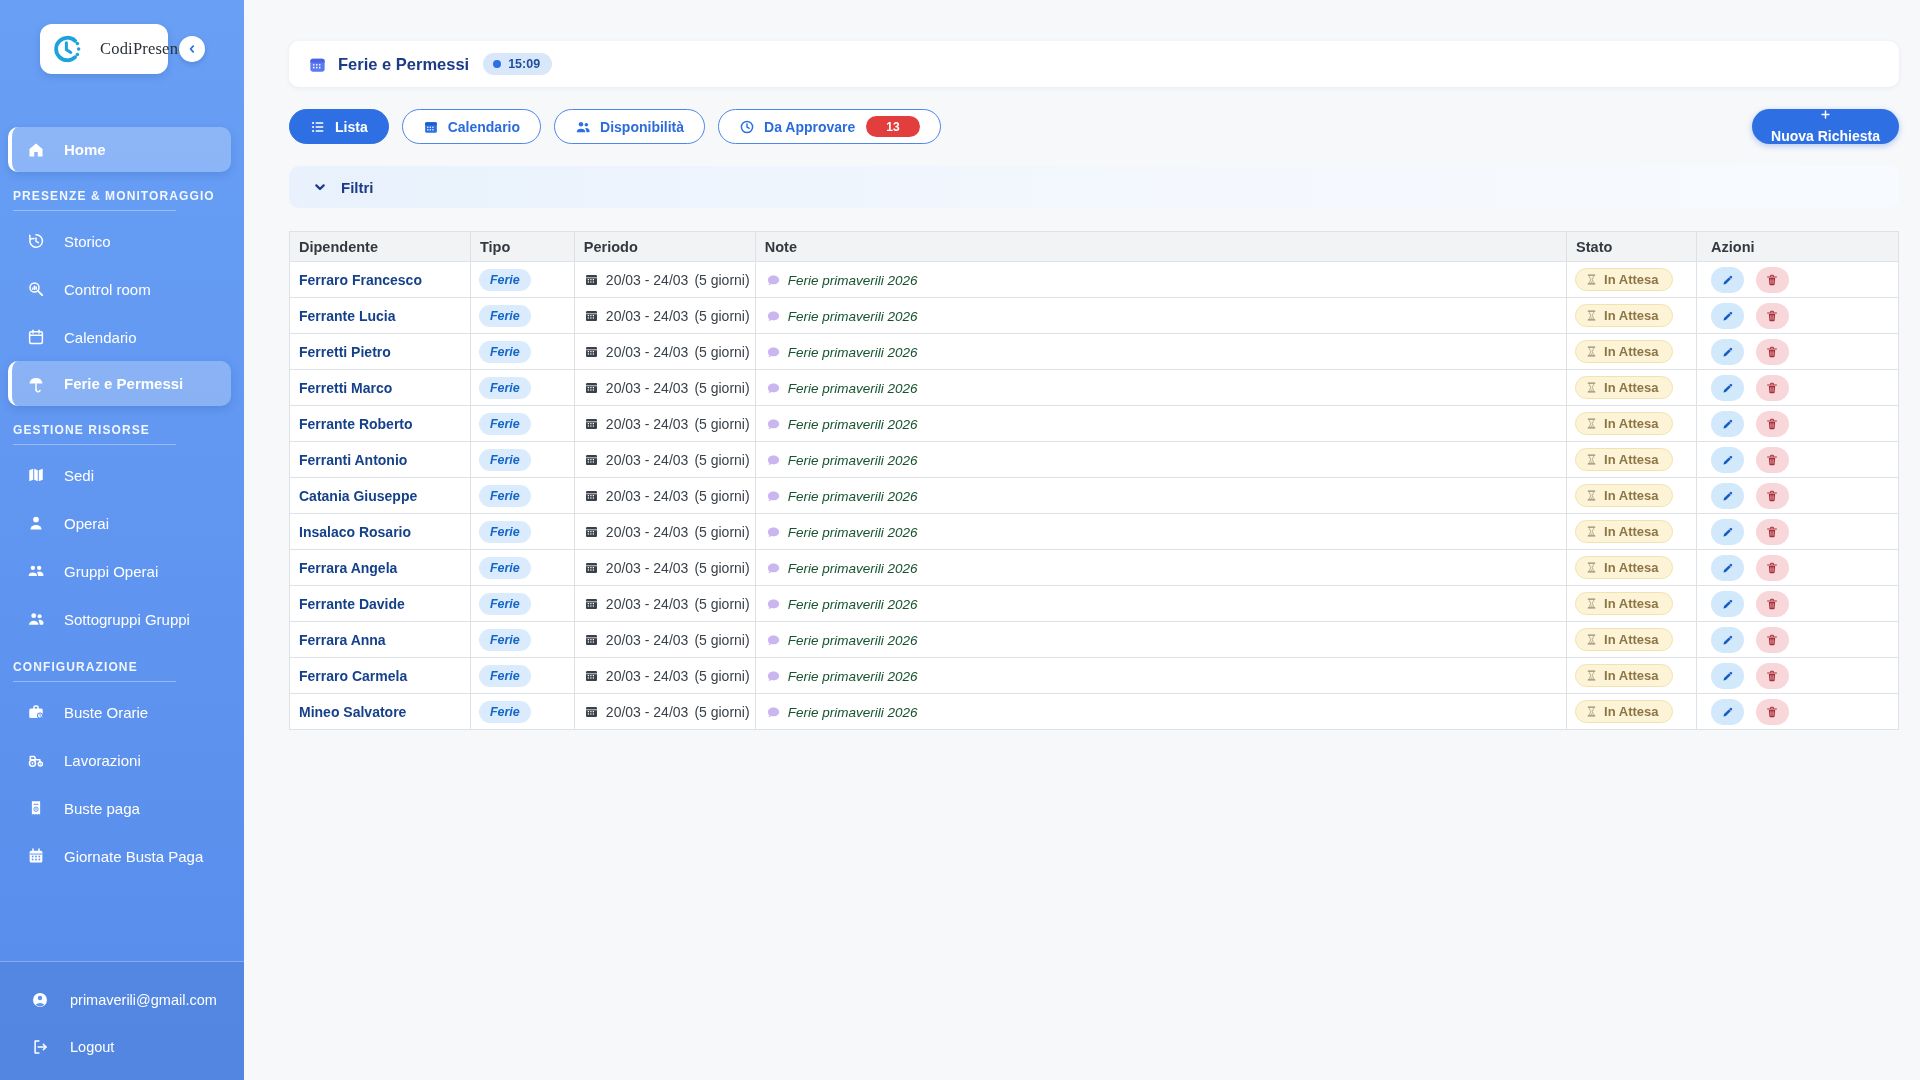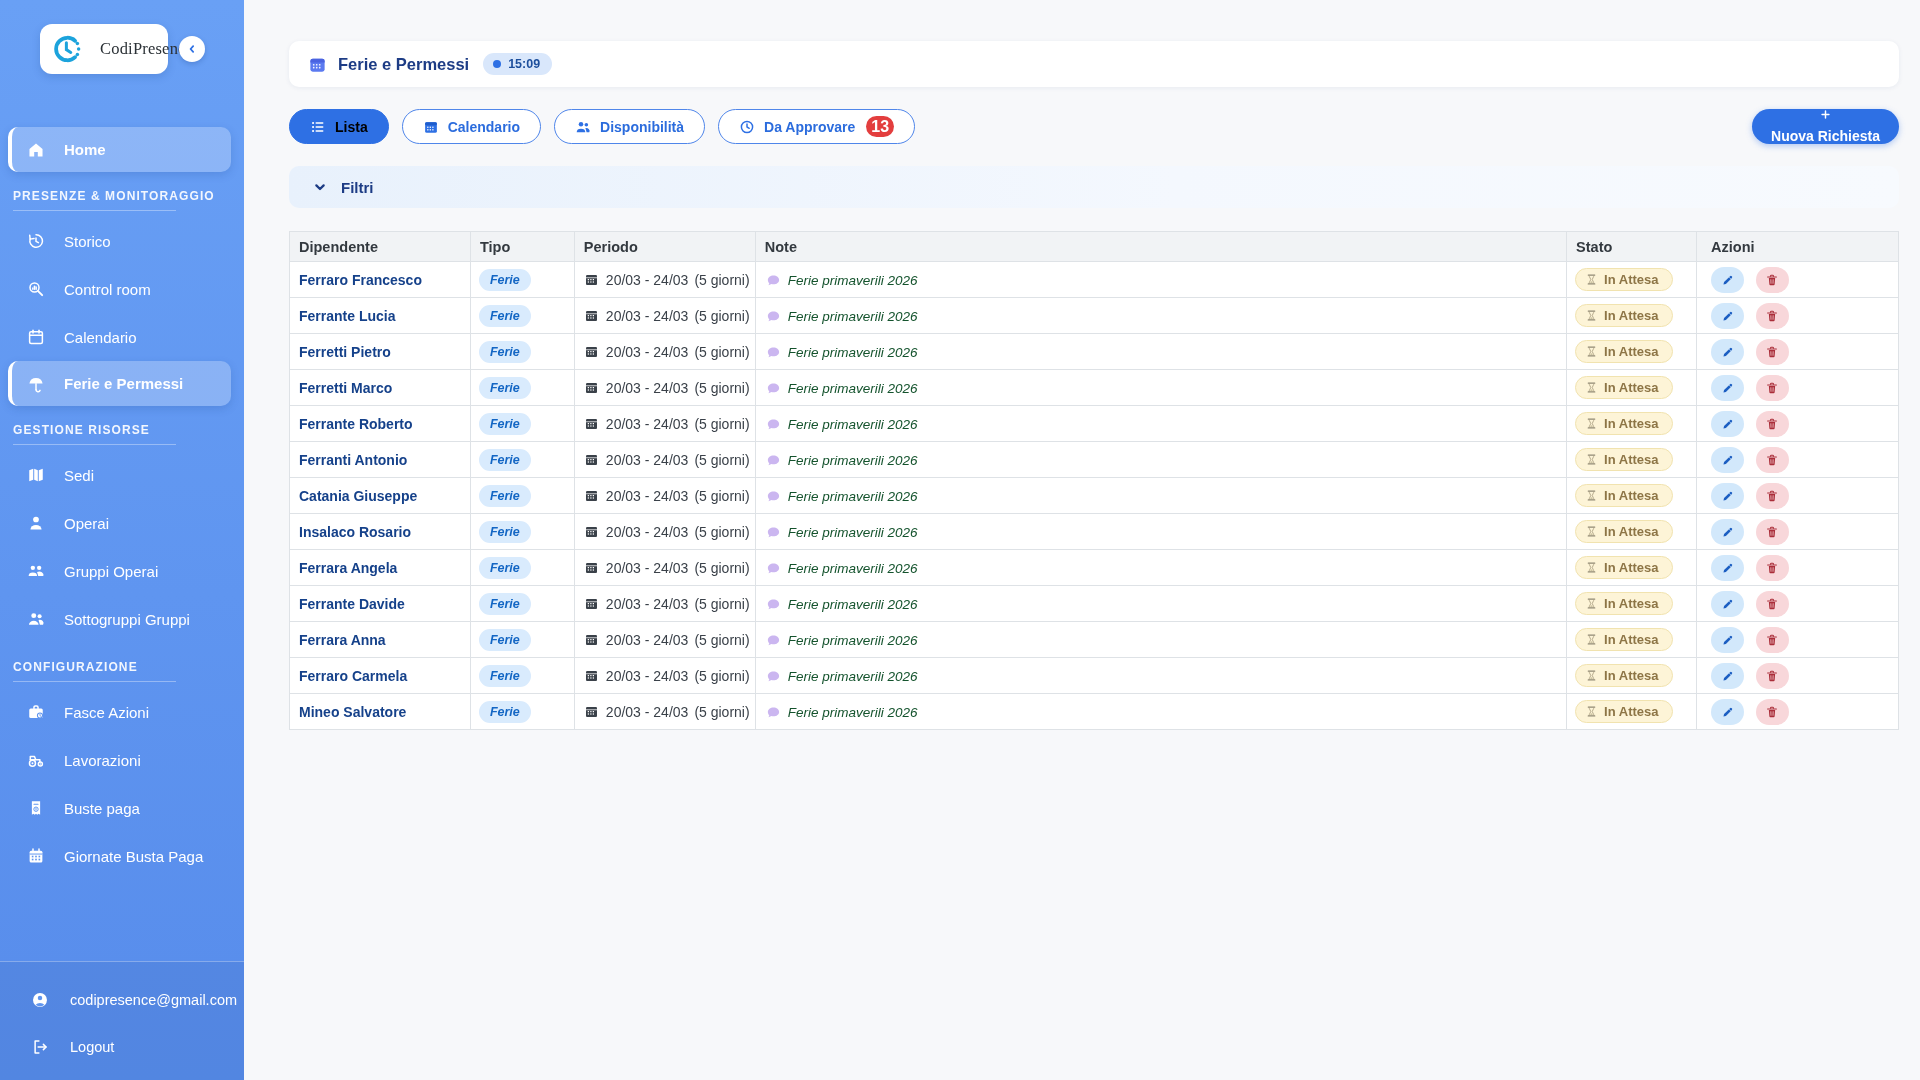--- a/index.html
+++ b/index.html
@@ -71,25 +71,25 @@
     font-size:12.5px; font-weight:700; color:#1d4f9c;
   }
   .time-dot{ width:8px; height:8px; border-radius:50%; background:#2e70e4; }
   .tabs-row{ margin-top:22px; display:flex; align-items:center; gap:13px; }
   .tab{
     height:35px; border-radius:18px; display:flex; align-items:center; gap:9px;
     padding:0 20px; font-size:14px; font-weight:700; cursor:pointer;
     background:#fff; border:1.5px solid #4f86ea; color:#2b6cdd;
   }
   .tab .t-ico{ width:16px; height:16px; }
-  .tab.active{ background:#2e70e4; border-color:#2e70e4; color:#000000; }
+  .tab.active{ background:#2e70e4; border-color:#2e70e4; color:#ffffff; }
   .tab-badge{
     background:#e33e3e; color:#fff; min-width:21px; height:21px; border-radius:11px;
     display:flex; align-items:center; justify-content:center;
-    font-size:16px; font-weight:700; padding:0 5px; margin-left:2px;
+    font-size:12px; font-weight:700; padding:0 20px; margin-left:2px;
   }
   .new-request-btn{
     margin-left:auto; height:35px; border:none; border-radius:18px;
     background:#2e70e4; color:#fff; font-family:inherit;
     font-size:14px; font-weight:700; display:flex; align-items:center; gap:8px;
     padding:0 19px; cursor:pointer; box-shadow:0 2px 6px rgba(46,112,228,.35);flex-direction:column;
   }
   .filters-bar{
     margin-top:22px; height:42px; border-radius:10px;
     background:linear-gradient(90deg,#e8f1fc 0%, #f4f8fe 55%, #f7fafe 100%);
@@ -243,21 +243,21 @@
 
     <div class="section-title">CONFIGURAZIONE</div>
 
     <div class="nav-item">
       <svg class="sico" viewBox="0 0 24 24">
         <path class="st" d="M9.3 7.3 V5.6 a1.6 1.6 0 0 1 1.6-1.6 h2.2 a1.6 1.6 0 0 1 1.6 1.6 V7.3"></path>
         <rect class="fl" x="3" y="7.3" width="18" height="12.7" rx="2"></rect>
         <circle cx="17.3" cy="16.7" r="3.4" fill="currentColor" stroke="#5f95f0" stroke-width="1.4"></circle>
         <polyline points="17.3,15 17.3,16.9 18.7,17.7" fill="none" stroke="#5f95f0" stroke-width="1.2" stroke-linecap="round"></polyline>
       </svg>
-      <span>Fasce Azioni</span>
+      <span>Buste Orarie</span>
     </div>
     <div class="nav-item">
       <svg class="sico" viewBox="0 0 24 24">
         <circle class="st" cx="7.3" cy="16.3" r="4"></circle>
         <circle class="fl" cx="7.3" cy="16.3" r="1.3"></circle>
         <circle class="st" cx="17.8" cy="17.3" r="2.7"></circle>
         <circle class="fl" cx="17.8" cy="17.3" r="0.9"></circle>
         <path class="st" d="M4.4 11.6 V7.2 h5.4 l2 4.4 h5.4 v3"></path>
         <line class="st" x1="11.3" y1="11.6" x2="4.4" y2="11.6"></line>
       </svg>
@@ -291,21 +291,21 @@
     </div>
   </nav>
 
   <div class="account">
     <div class="nav-item">
       <svg class="sico" viewBox="0 0 24 24">
         <circle class="fl" cx="12" cy="12" r="9.3"></circle>
         <circle cx="12" cy="9.4" r="3" fill="#5f95f0"></circle>
         <path d="M6.2 18.4 a7 5.6 0 0 1 11.6 0 a9.3 9.3 0 0 1 -11.6 0 Z" fill="#5f95f0"></path>
       </svg>
-      <span>codipresence@gmail.com</span>
+      <span>primaverili@gmail.com</span>
     </div>
     <div class="nav-item">
       <svg class="sico" viewBox="0 0 24 24">
         <path class="st" d="M10.5 4 H5.5 V20 H10.5"></path>
         <line class="st" x1="9.5" y1="12" x2="20" y2="12"></line>
         <polyline class="st" points="16.5,8.5 20,12 16.5,15.5"></polyline>
       </svg>
       <span>Logout</span>
     </div>
   </div>

